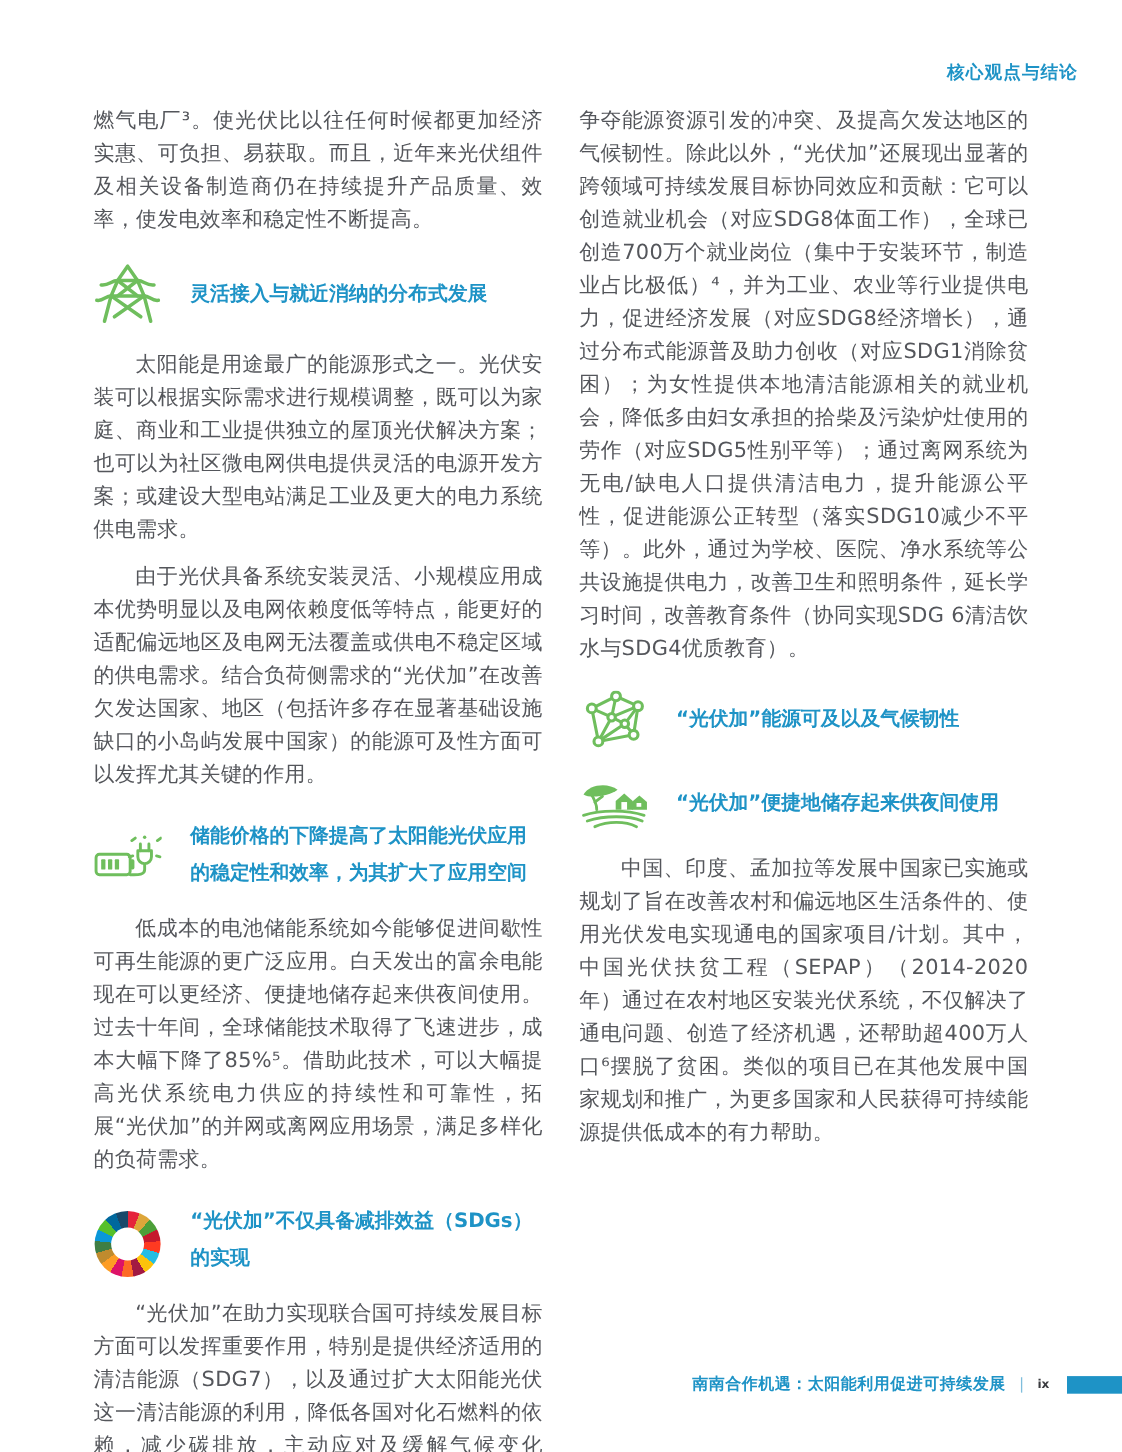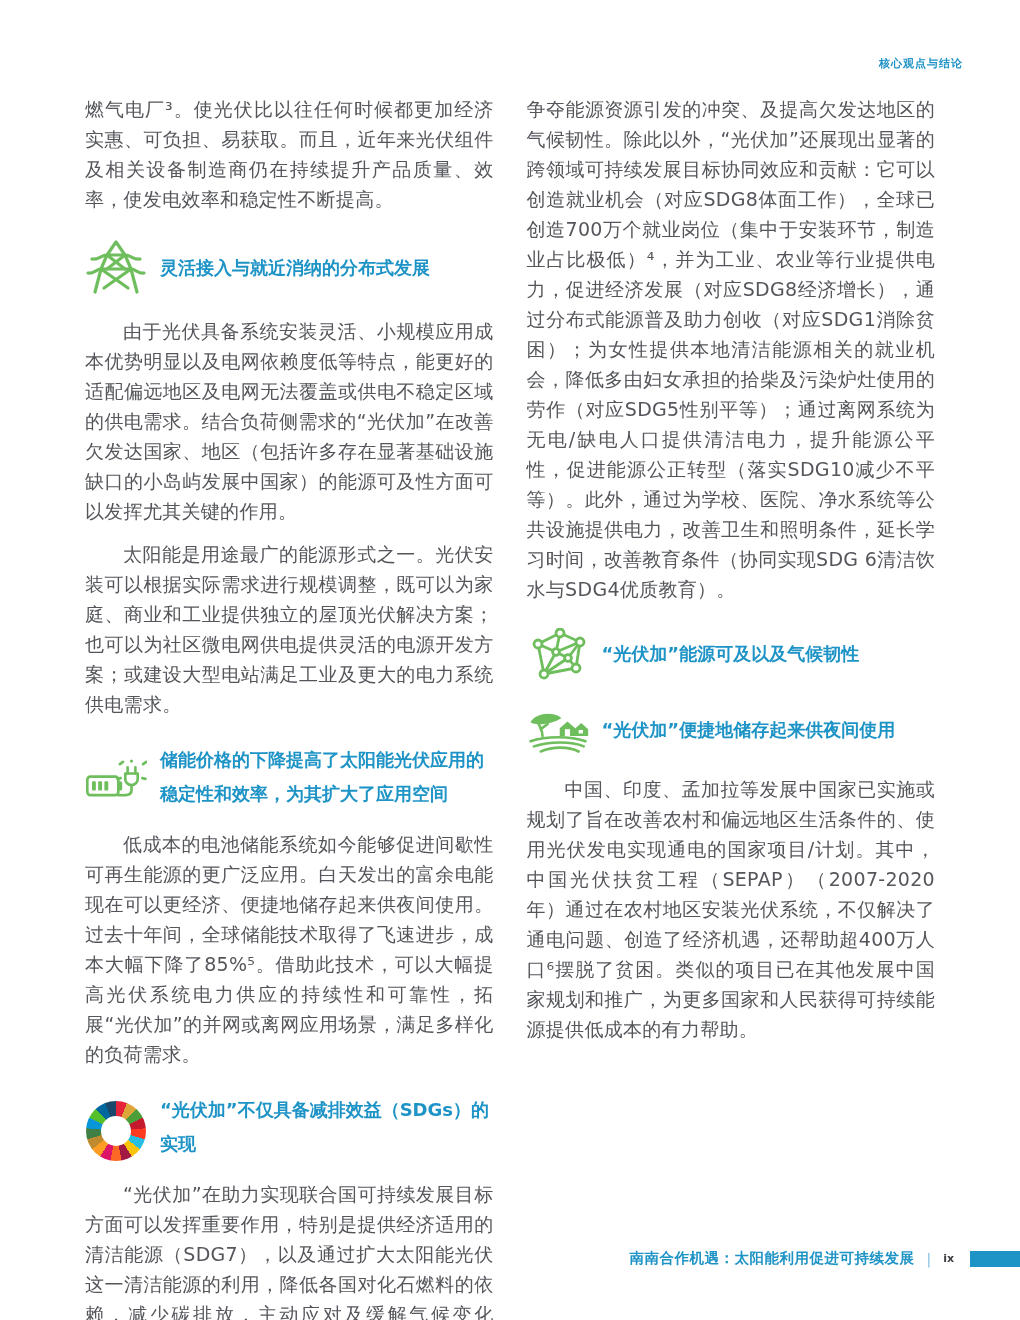--- a/index.html
+++ b/index.html
@@ -5,41 +5,41 @@
   html,body{margin:0;padding:0;background:#ffffff;}
   .page{
     position:relative;
     width:1020px;height:1320px;
     background:#ffffff;
     overflow:hidden;
     font-family:"DejaVu Sans","Liberation Sans",sans-serif;
   }
   
   .page-header{
-    position:absolute;top:56px;right:57px;
-    font-size:11px;font-weight:bold;color:#1E93C6;
+    position:absolute;top:56px;right:40px;
+    font-size:16px;font-weight:bold;color:#1E93C6;
     letter-spacing:1px;
   }
   
   .content{
     position:absolute;top:94px;left:85px;width:850px;
     display:flex;gap:33px;
   }
   .col{flex:1;min-width:0;}
   p.body{
     margin:0 0 13px 0;
     font-size:19px;line-height:30px;
     color:#54565B;font-weight:500;
     text-align:justify;text-justify:inter-ideograph;
     letter-spacing:0.3px;
   }
   p.body.indent{text-indent:2em;}
   
   .section{
-    display:flex;gap:13px;
+    display:flex;gap:26px;
     margin:24px 0 18px 0;
   }
   .section.single{align-items:center;}
   .section.multi{align-items:flex-end;}
   .icon-box{
     flex:0 0 62px;width:62px;
     display:flex;justify-content:center;align-items:center;
   }
   .heading{
     margin:0;font-size:18px;line-height:34px;
@@ -95,22 +95,22 @@
               <path d="M15 31 L9 54 M45 31 L51 54"></path>
               <path d="M15 31 L42 50 M45 31 L18 50"></path>
               <path d="M21 17 C15 17 13 22 6 21 M39 17 C45 17 47 22 54 21"></path>
               <path d="M15 31 C10 31 8 36 2 35 M45 31 C50 31 52 36 58 35"></path>
             </g>
           </svg>
         </span>
         <h2 class="heading">灵活接入与就近消纳的分布式发展</h2>
       </div>
 
+      <p class="body indent">太阳能是用途最广的能源形式之一。光伏安装可以根据实际需求进行规模调整，既可以为家庭、商业和工业提供独立的屋顶光伏解决方案；也可以为社区微电网供电提供灵活的电源开发方案；或建设大型电站满足工业及更大的电力系统供电需求。</p>
       <p class="body indent">由于光伏具备系统安装灵活、小规模应用成本优势明显以及电网依赖度低等特点，能更好的适配偏远地区及电网无法覆盖或供电不稳定区域的供电需求。结合负荷侧需求的“光伏加”在改善欠发达国家、地区（包括许多存在显著基础设施缺口的小岛屿发展中国家）的能源可及性方面可以发挥尤其关键的作用。</p>
-      <p class="body indent">太阳能是用途最广的能源形式之一。光伏安装可以根据实际需求进行规模调整，既可以为家庭、商业和工业提供独立的屋顶光伏解决方案；也可以为社区微电网供电提供灵活的电源开发方案；或建设大型电站满足工业及更大的电力系统供电需求。</p>
 
       <div class="section multi">
         <span class="icon-box">
           <svg width="74" height="58" viewBox="0 0 80 62">
             <g fill="none" stroke="#6FBE5D" stroke-width="3.4" stroke-linecap="round" stroke-linejoin="round">
               <rect x="3" y="24" width="40" height="24" rx="4"></rect>
               <path d="M55 20 v-8 M65 20 v-8"></path>
               <path d="M52 20 h16 v7 a8 8 0 0 1 -16 0 z"></path>
               <path d="M60 36 v6 c0 7 -9 6 -17 6"></path>
               <path d="M45 8 l4 -3 M75 8 l4 -3 M46 26 l-4 1 M74 26 l4 1"></path>
@@ -185,21 +185,21 @@
               <path d="M16 25 L24 19"></path>
               <path d="M4 39 C22 33 50 33 68 39"></path>
               <path d="M8 45 C26 39 52 39 66 45"></path>
               <path d="M16 51 C30 45 48 45 60 51"></path>
             </g>
           </svg>
         </span>
         <h2 class="heading">“光伏加”便捷地储存起来供夜间使用</h2>
       </div>
 
-      <p class="body indent">中国、印度、孟加拉等发展中国家已实施或规划了旨在改善农村和偏远地区生活条件的、使用光伏发电实现通电的国家项目/计划。其中，中国光伏扶贫工程（SEPAP）（2007-2020年）通过在农村地区安装光伏系统，不仅解决了通电问题、创造了经济机遇，还帮助超400万人口⁶摆脱了贫困。类似的项目已在其他发展中国家规划和推广，为更多国家和人民获得可持续能源提供低成本的有力帮助。</p>
+      <p class="body indent">中国、印度、孟加拉等发展中国家已实施或规划了旨在改善农村和偏远地区生活条件的、使用光伏发电实现通电的国家项目/计划。其中，中国光伏扶贫工程（SEPAP）（2014-2020年）通过在农村地区安装光伏系统，不仅解决了通电问题、创造了经济机遇，还帮助超400万人口⁶摆脱了贫困。类似的项目已在其他发展中国家规划和推广，为更多国家和人民获得可持续能源提供低成本的有力帮助。</p>
     </div>
   </div>
 
   <div class="footer">
     <span class="footer-title">南南合作机遇：太阳能利用促进可持续发展</span>
     <span class="footer-divider">|</span>
     <span class="footer-page">ix</span>
     <span class="footer-bar"></span>
   </div>
 

